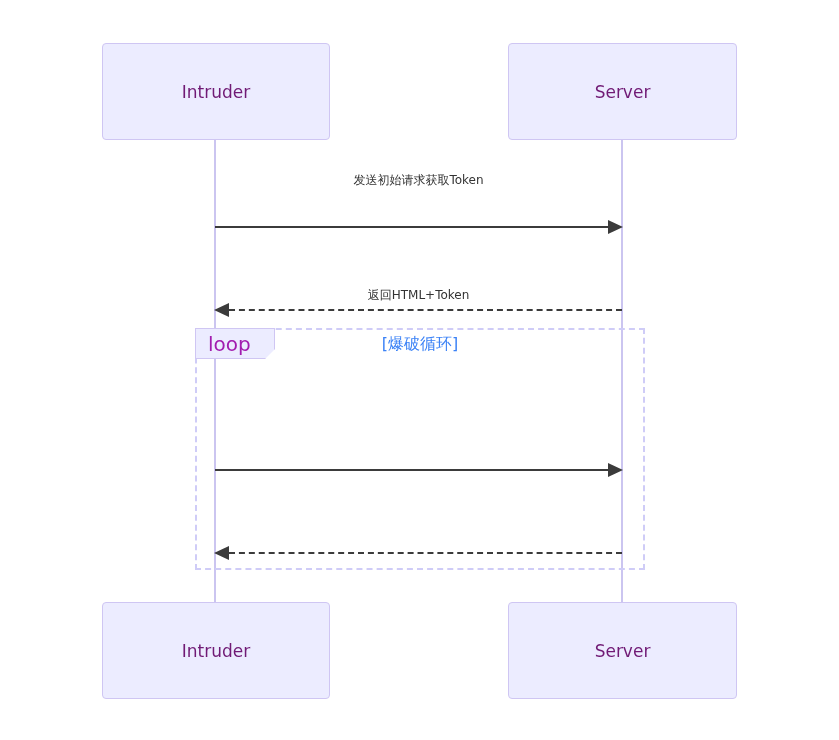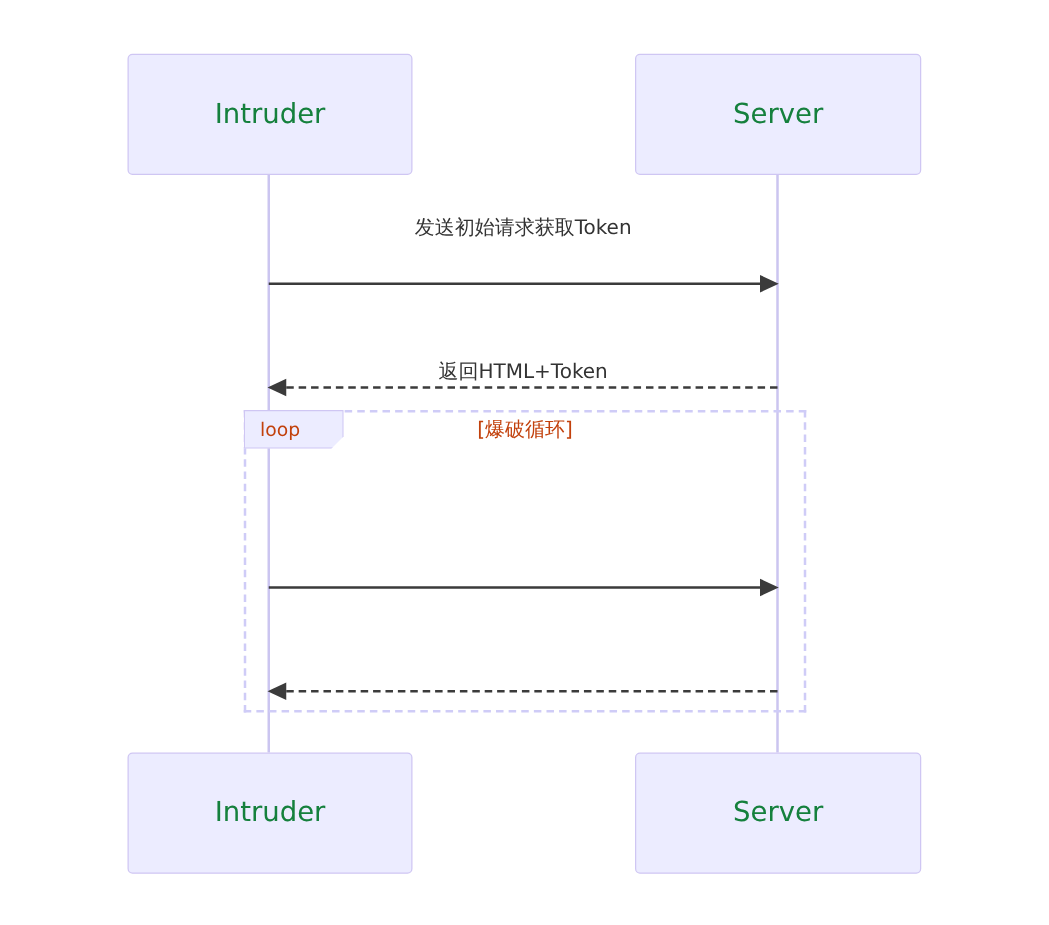--- a/index.html
+++ b/index.html
@@ -23,22 +23,22 @@
     height: 97px;
     background: #ECECFF;
     border: 1px solid #CFC6F3;
     border-radius: 4px;
     display: flex;
     align-items: center;
     justify-content: center;
     box-sizing: border-box;
   }
   .actor-box .actor-label {
-    font-size: 22px;
-    color: #15803d;
+    font-size: 17px;
+    color: #701a75;
   }
   .actor-intruder-top  { left: 102px; top: 43px; }
   .actor-server-top    { left: 508px; top: 43px; width: 229px; }
   .actor-intruder-bot  { left: 102px; top: 602px; }
   .actor-server-bot    { left: 508px; top: 602px; width: 229px; }
 
   
   .lifeline {
     position: absolute;
     top: 140px;
@@ -48,21 +48,21 @@
   }
   .lifeline-intruder { left: 214px; }
   .lifeline-server   { left: 621px; }
 
   
   .msg-label {
     position: absolute;
     left: 215px;
     width: 407px;
     text-align: center;
-    font-size: 16px;
+    font-size: 12px;
     color: #333333;
     white-space: nowrap;
   }
   .msg-line {
     position: absolute;
     left: 215px;
     width: 393px;
     height: 0;
   }
   .msg-line.solid  { border-top: 2px solid #3b3b3b; }
@@ -109,33 +109,33 @@
     width: 80px;
     height: 31px;
     background: #ECECFF;
     border: 1px solid #CFC6F3;
     box-sizing: border-box;
     clip-path: polygon(0 0, 100% 0, 100% calc(100% - 10px), calc(100% - 10px) 100%, 0 100%);
     display: flex;
     align-items: center;
   }
   .loop-label span {
-    font-size: 15px;
-    color: #c2410c;
+    font-size: 20px;
+    color: #a21caf;
     padding-left: 12px;
   }
   .loop-condition {
     position: absolute;
     left: 195px;
     top: 334px;
     width: 450px;
     text-align: center;
     font-size: 16px;
     font-weight: 500;
-    color: #c2410c;
+    color: #3b82f6;
     white-space: nowrap;
   }
 </style>
 </head>
 <body>
 
 <div class="canvas">
 
   <div class="lifeline lifeline-intruder"></div>
   <div class="lifeline lifeline-server"></div>

